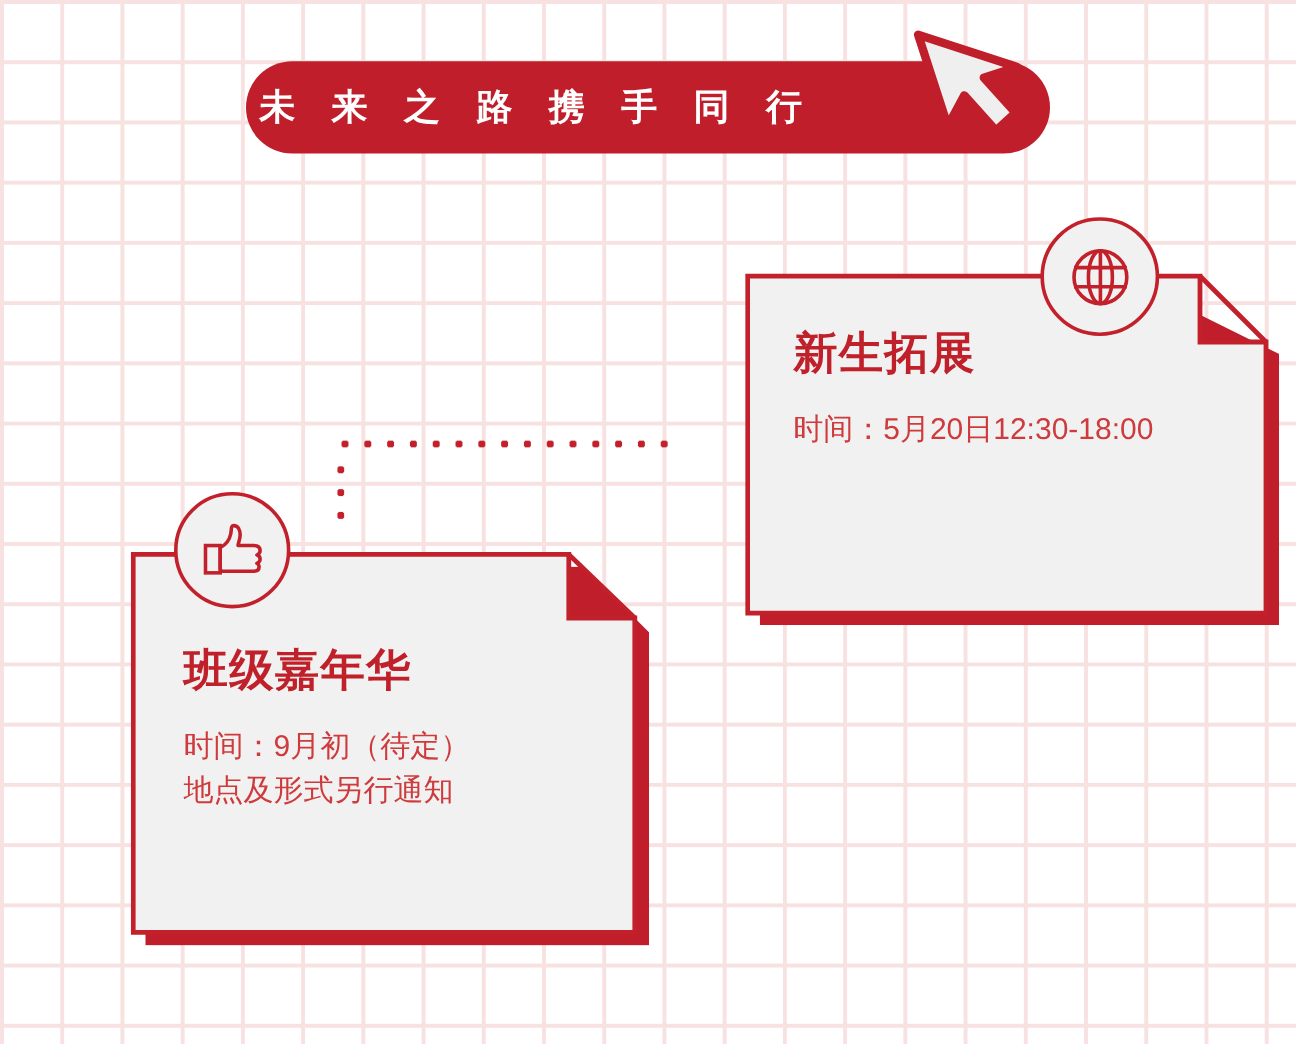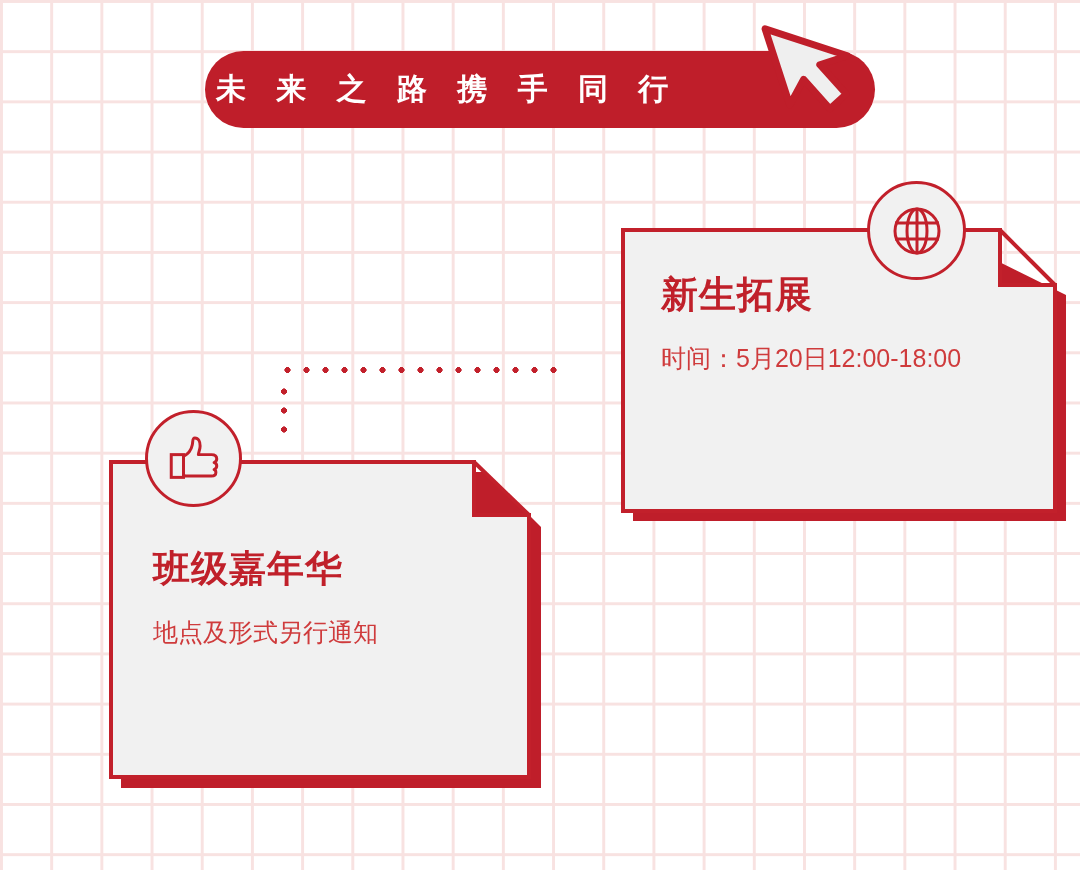--- a/index.html
+++ b/index.html
@@ -141,21 +141,21 @@
 
     <div class="card-body">
       <svg width="448" height="300" viewBox="0 0 448 300">
         <path d="M2 2 L379 2 L379 57 L434 57 L434 283 L2 283 Z" fill="#f1f1f1" stroke="#c2202b" stroke-width="4"></path>
         <path d="M379 2 L434 57" fill="none" stroke="#c2202b" stroke-width="4"></path>
       </svg>
     </div>
 
     <div class="card-content" style="left:40px; top:42px; width:380px;">
       <div class="card-title">新生拓展</div>
-      <div class="card-line">时间：5月20日12:00-18:00</div>
+      <div class="card-line">时间：5月20日12:30-18:00</div>
     </div>
 
     <div class="icon-badge" style="left:246px; top:-47px; width:99px; height:99px;">
       <svg width="60" height="60" viewBox="0 0 60 60">
         <circle cx="30" cy="30" r="22" fill="none" stroke="#c2202b" stroke-width="3"></circle>
         <ellipse cx="30" cy="30" rx="10" ry="22" fill="none" stroke="#c2202b" stroke-width="3"></ellipse>
         <line x1="8" y1="22" x2="52" y2="22" stroke="#c2202b" stroke-width="3"></line>
         <line x1="8" y1="38" x2="52" y2="38" stroke="#c2202b" stroke-width="3"></line>
         <line x1="30" y1="8" x2="30" y2="52" stroke="#c2202b" stroke-width="3"></line>
       </svg>
@@ -167,22 +167,23 @@
     <div class="card-shadow" style="left:12px; top:12px; width:420px; height:316px;
          clip-path: polygon(0 0, 365px 0, 420px 55px, 420px 316px, 0 316px);"></div>
 
     <div class="card-body">
       <svg width="435" height="332" viewBox="0 0 435 332">
         <path d="M2 2 L365 2 L365 55 L420 55 L420 317 L2 317 Z" fill="#f1f1f1" stroke="#c2202b" stroke-width="4"></path>
         <path d="M365 2 L420 55" fill="none" stroke="#c2202b" stroke-width="4"></path>
       </svg>
     </div>
 
-    <div class="card-content" style="left:44px; top:84px; width:370px;">
+    <div class="card-content" style="left:44px; top:74px; width:370px;">
       <div class="card-title">班级嘉年华</div>
+      <div class="card-line">时间：9月初（待定）</div>
       <div class="card-line">地点及形式另行通知</div>
     </div>
 
     <div class="icon-badge" style="left:36px; top:-50px; width:97px; height:97px;">
       <svg width="56" height="56" viewBox="0 0 64 64">
         <rect x="6" y="27" width="14" height="26" fill="none" stroke="#c2202b" stroke-width="3.4"></rect>
         <path d="M20 29 C26 26 29 21 30 16 C31 11 30 8 33 8 C37 8 39 12 39 17
                  C39 21 37 25 37 27 L52 27 C56 27 58 29 58 32 C58 34 56 35.5 55 36
                  C57 36.5 58 38 58 40 C58 42 56 43.5 55 44 C56.5 44.5 57 46 57 47.5
                  C57 50 55 51.5 52 51.5 L24 51.5 C22 51.5 20 51 20 49 Z" fill="none" stroke="#c2202b" stroke-width="3.4" stroke-linejoin="round"></path>

